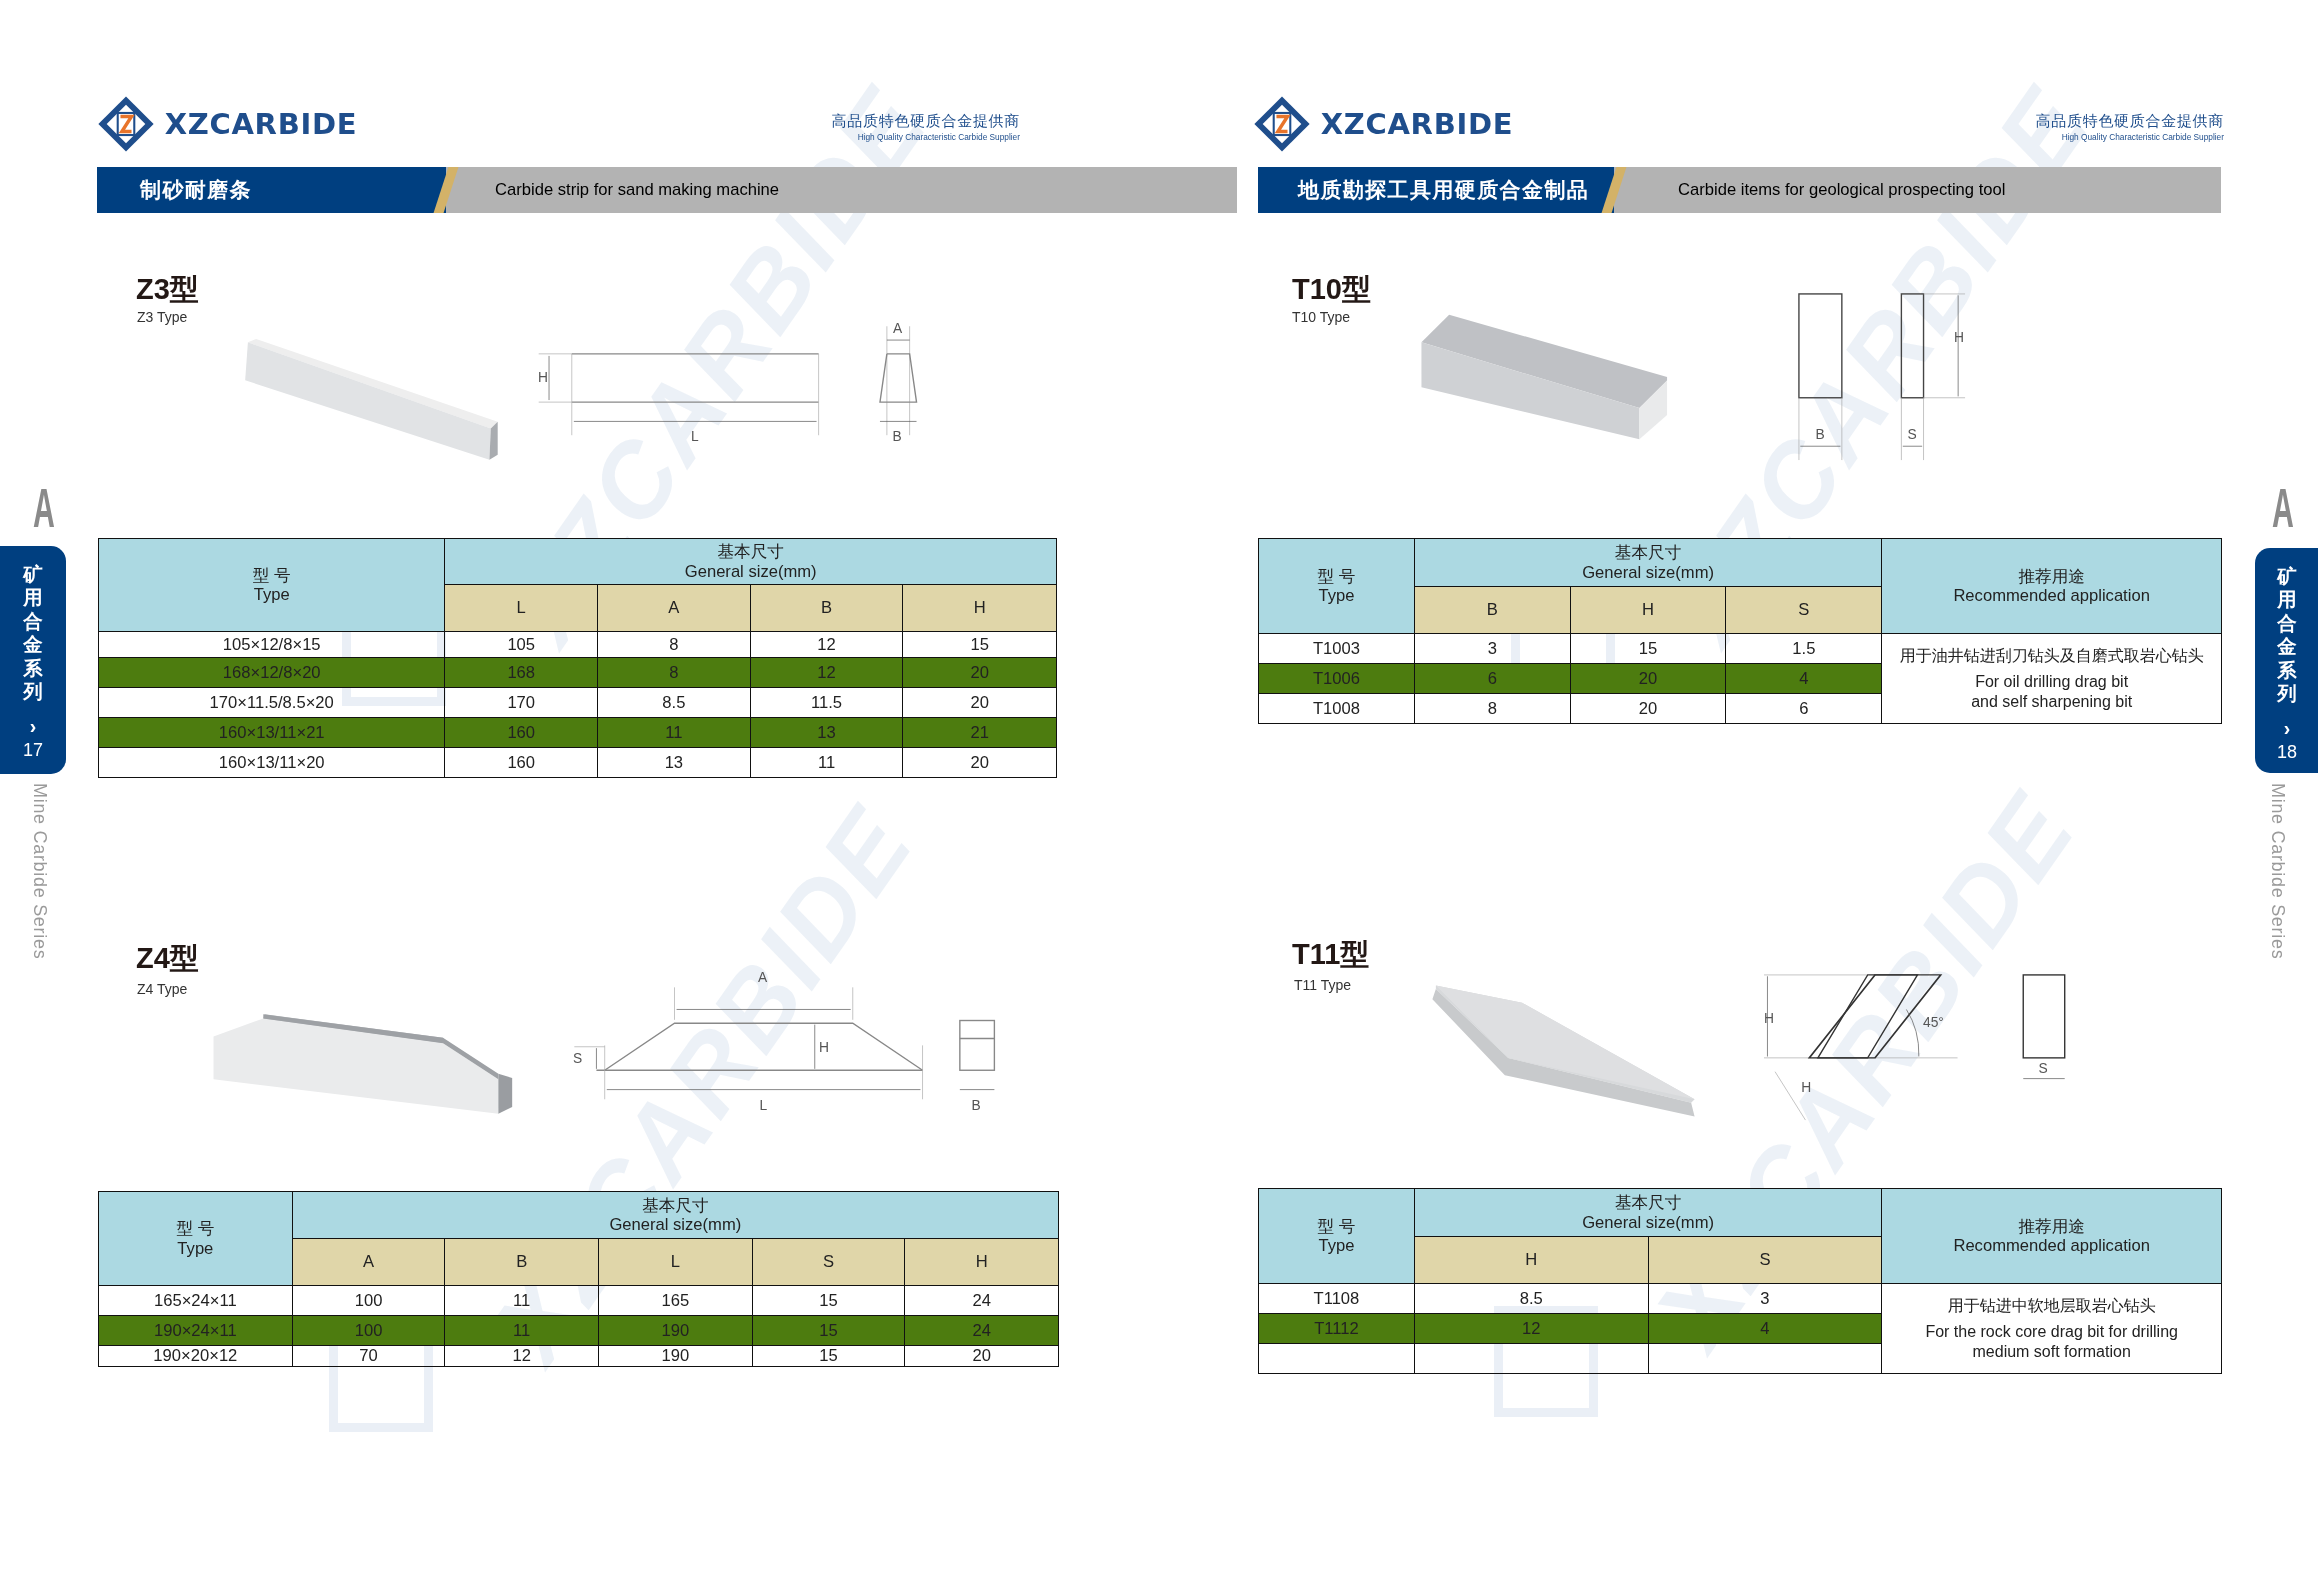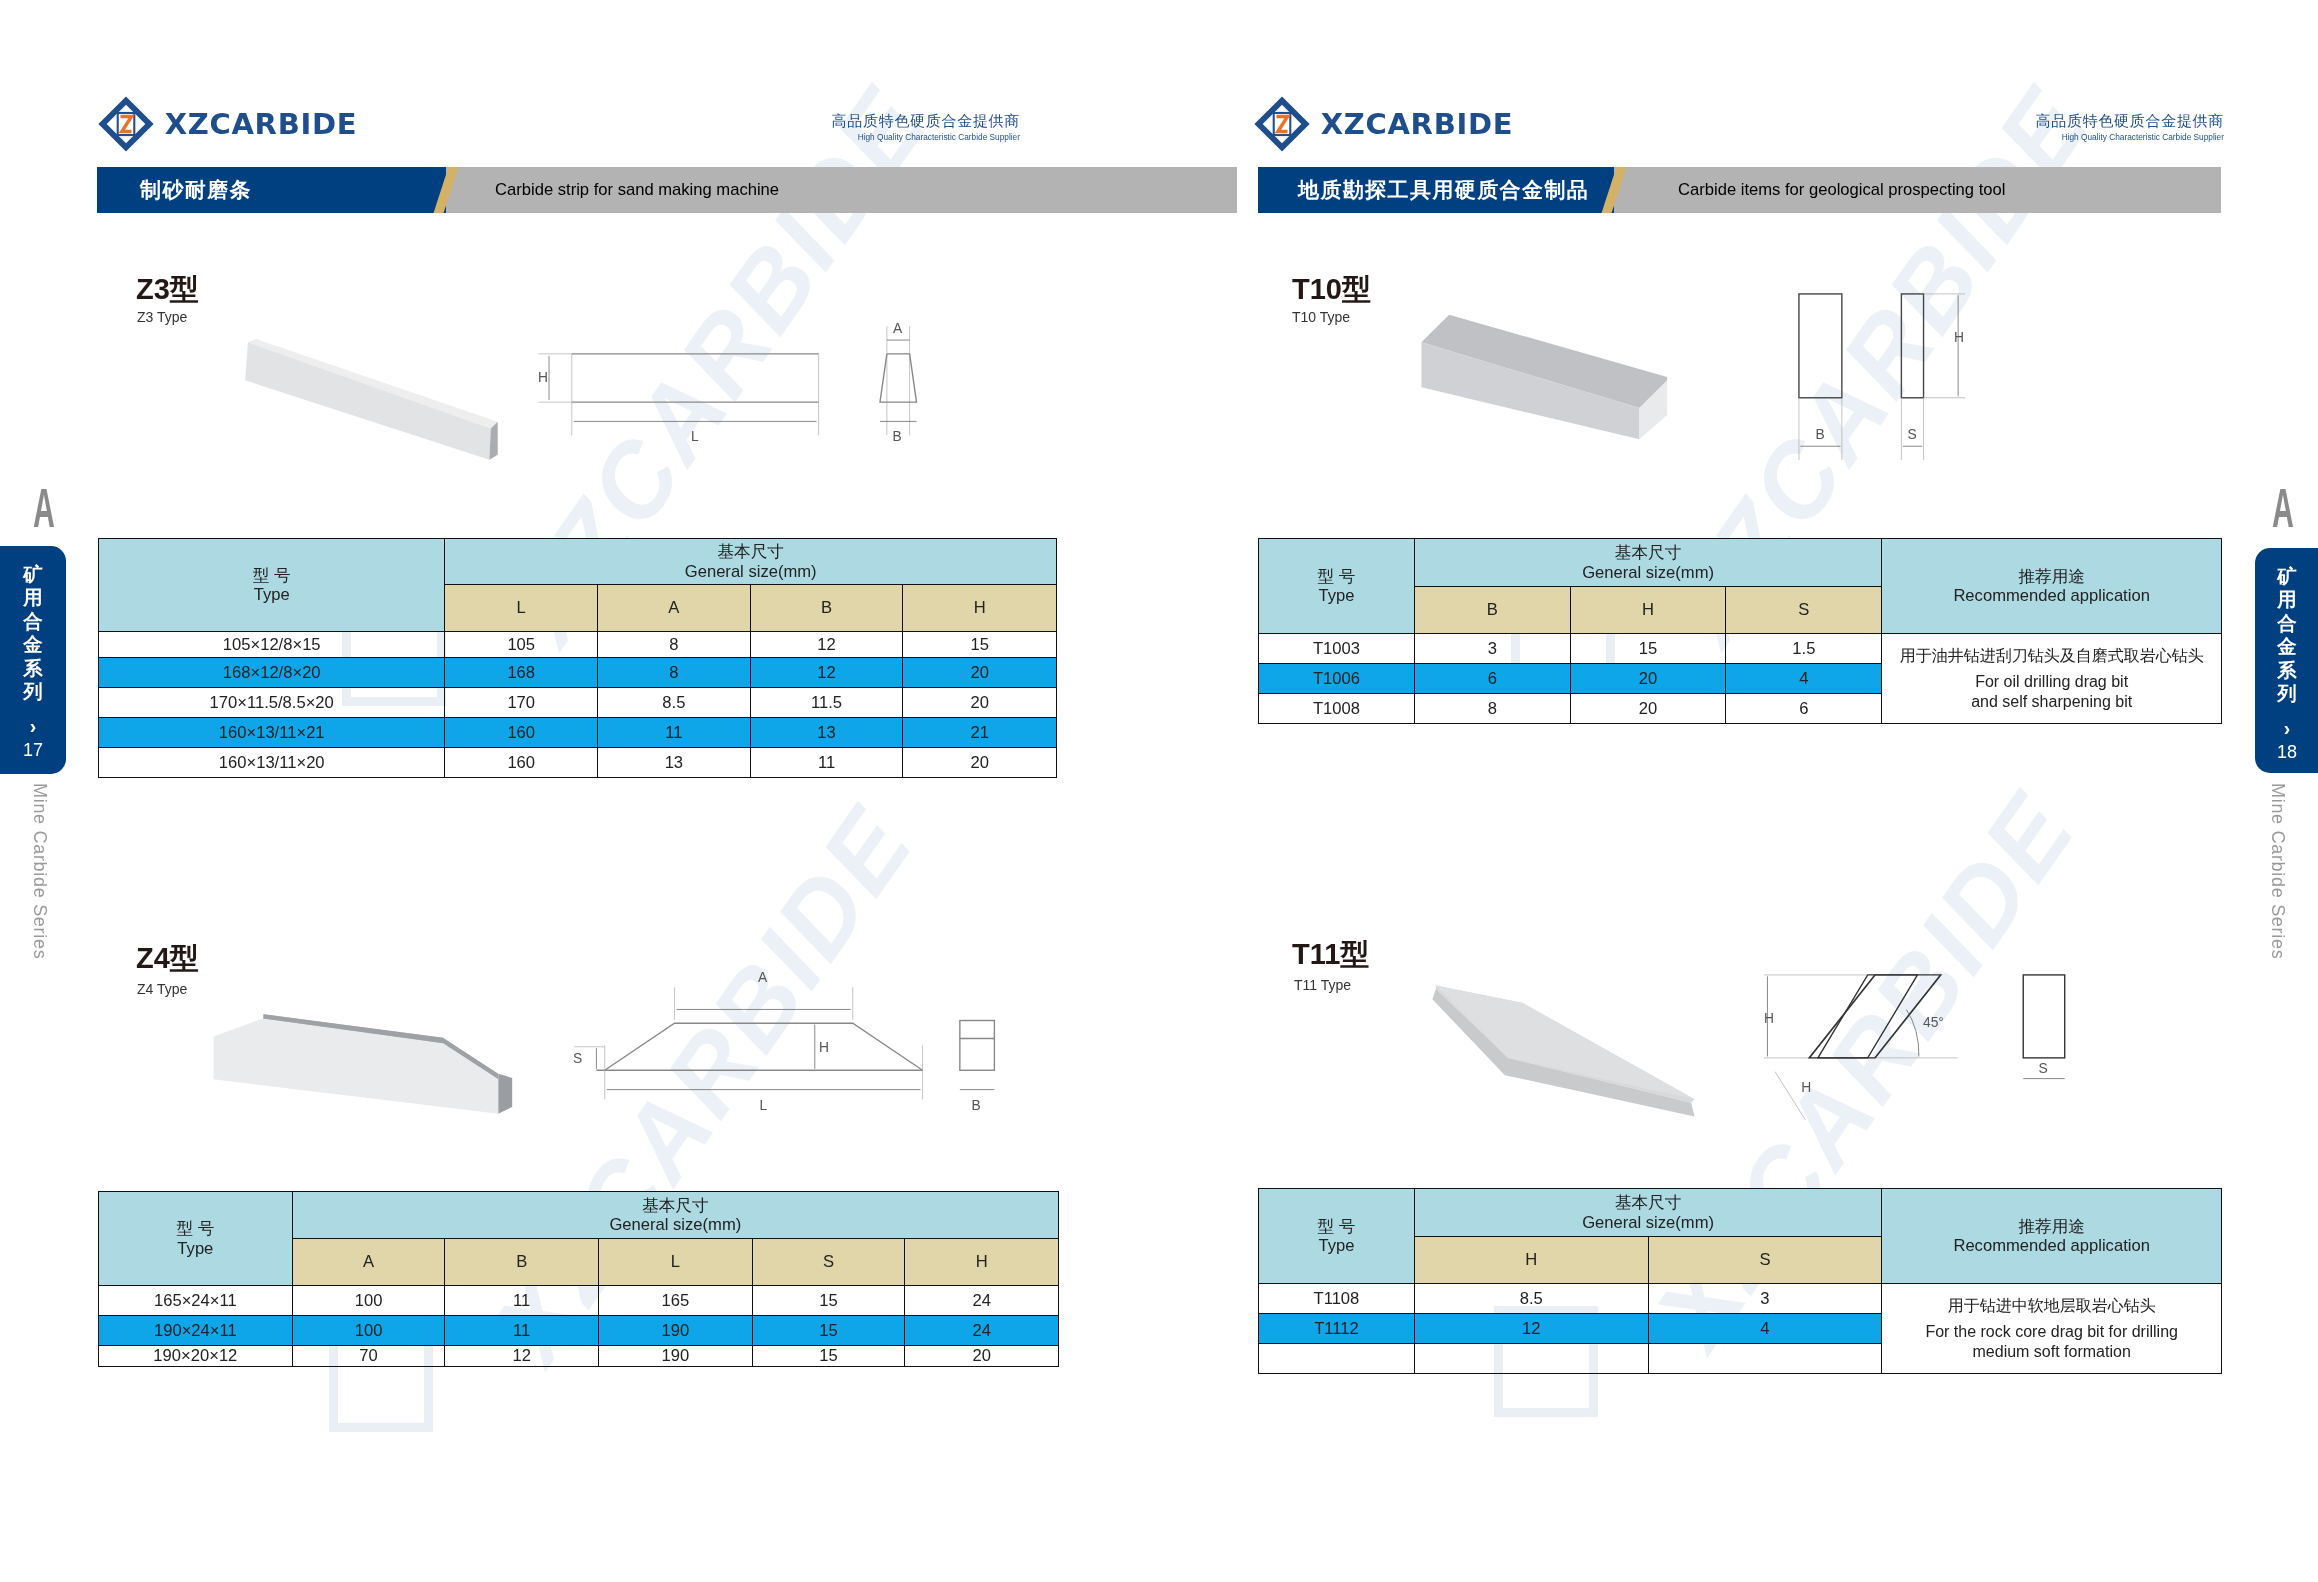--- a/index.html
+++ b/index.html
@@ -18,21 +18,21 @@
   .banner .cn{position:absolute;top:0;line-height:46px;font-size:21px;font-weight:bold;color:#fff;letter-spacing:1.4px;}
   .banner .en{position:absolute;top:0;line-height:46px;font-size:16.6px;color:#000000;}
   
   .ptitle{position:absolute;font-size:29px;font-weight:bold;color:#231815;}
   .psub{position:absolute;font-size:14px;color:#333;}
   
   table.spec{position:absolute;border-collapse:collapse;font-size:16.6px;color:#222;}
   table.spec td,table.spec th{border:1.4px solid #111;text-align:center;padding:0;font-weight:normal;}
   table.spec th.h-blue{background:#acd9e2;}
   table.spec th.h-gold{background:#e0d6a9;}
-  table.spec tr.alt td{background:#0ea5e9;}
+  table.spec tr.alt td{background:#4d7c0f;}
   table.spec td.app{background:#fff;line-height:19.4px;font-size:16px;}
   table.spec .two{line-height:19.4px;}
   
   .sideA{position:absolute;font-size:55px;font-weight:bold;color:#8a8a8a;transform:scaleX(0.55);}
   .tab{position:absolute;background:#003f80;color:#fff;display:flex;flex-direction:column;align-items:center;}
   .tab .vcn{font-size:19.4px;font-weight:bold;line-height:23.5px;width:21px;text-align:center;}
   .tab .chev{font-size:19.4px;font-weight:bold;margin-top:11px;}
   .tab .num{font-size:18px;margin-top:2.8px;}
   .vseries{position:absolute;writing-mode:vertical-rl;font-size:18px;color:#9a9a9a;letter-spacing:0.7px;}
   

